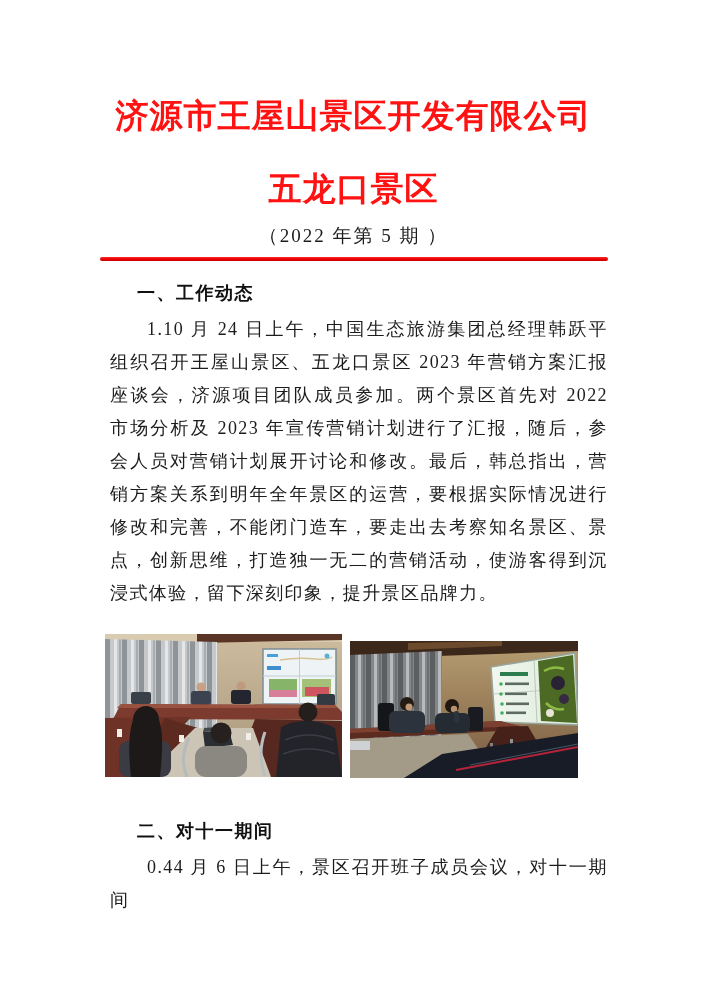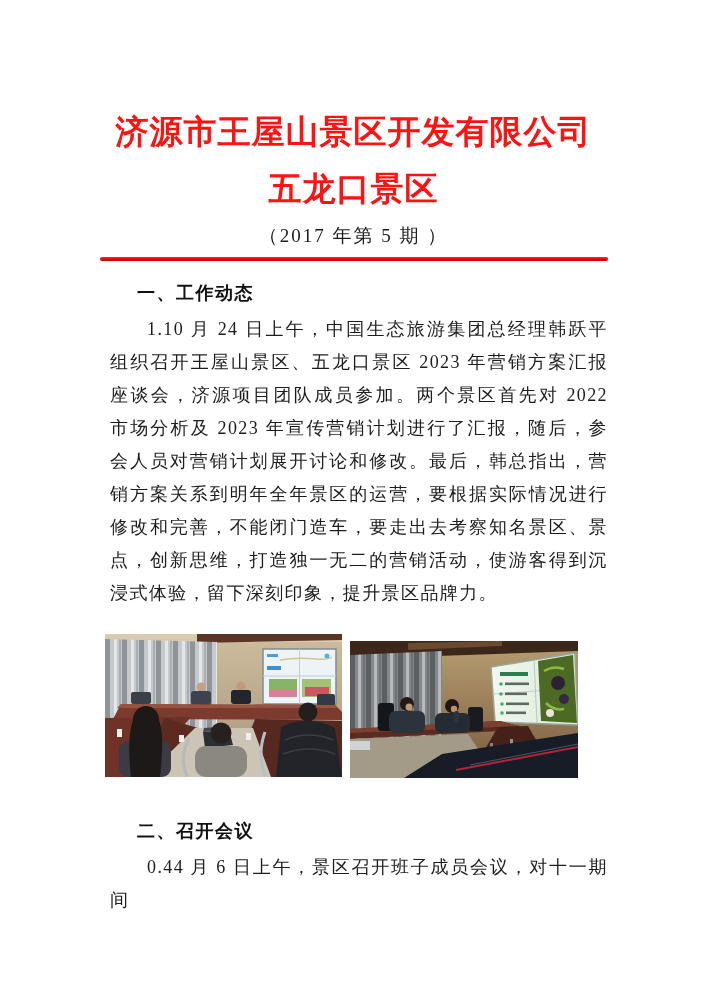--- a/index.html
+++ b/index.html
@@ -17,21 +17,21 @@
     background:var(--page-bg);
     overflow:hidden;
     font-family:"Liberation Serif","DejaVu Serif",serif;
     color:var(--body-text);
   }
   .doc-title{
     position:absolute;left:0;right:0;text-align:center;
     font-size:33px;font-weight:bold;color:var(--title-red);
     letter-spacing:1px;line-height:40px;
   }
-  .doc-title.line1{top:112px;text-align:center;}
+  .doc-title.line1{top:96px;text-align:center;}
   .doc-title.line2{top:169px;}
   .issue-line{
     position:absolute;top:223px;left:0;right:0;text-align:center;
     font-size:19px;color:var(--body-text);letter-spacing:2px;
   }
   .red-rule{
     position:absolute;top:257px;left:100px;width:508px;height:4px;
     background:linear-gradient(to bottom,#ff2a2a,var(--rule-red) 55%,#c40000);
     border-radius:2px;
   }
@@ -56,21 +56,21 @@
   .photo.right{margin-top:7px;}
   .section-2{margin-top:41px;}
 </style>
 </head>
 <body>
 
 <div class="page">
 
   <div class="doc-title line1">济源市王屋山景区开发有限公司</div>
   <div class="doc-title line2">五龙口景区</div>
-  <div class="issue-line">（2017 年第 5 期 ）</div>
+  <div class="issue-line">（2022 年第 5 期 ）</div>
   <div class="red-rule"></div>
 
   <div class="content">
 
     <div class="section-heading">一、工作动态</div>
     <div class="body-para">1.10 月 24 日上午，中国生态旅游集团总经理韩跃平组织召开王屋山景区、五龙口景区 2023 年营销方案汇报座谈会，济源项目团队成员参加。两个景区首先对 2022 市场分析及 2023 年宣传营销计划进行了汇报，随后，参会人员对营销计划展开讨论和修改。最后，韩总指出，营销方案关系到明年全年景区的运营，要根据实际情况进行修改和完善，不能闭门造车，要走出去考察知名景区、景点，创新思维，打造独一无二的营销活动，使游客得到沉浸式体验，留下深刻印象，提升景区品牌力。</div>
 
     <div class="photo-row">
 
       <svg class="photo left" width="237" height="143" viewBox="0 0 237 143" xmlns="http://www.w3.org/2000/svg">
@@ -225,17 +225,17 @@
         <circle cx="102" cy="65" r="7" fill="#201810"></circle>
         <circle cx="104" cy="68" r="3.2" fill="#b8926e"></circle>
         <rect x="85" y="72" width="35" height="20" rx="6" fill="#252b33"></rect>
         <rect x="104" y="70" width="5" height="12" rx="2" fill="#2d333c"></rect>
 
         <rect x="0" y="100" width="20" height="9" fill="#cfd2d4"></rect>
       </svg>
 
     </div>
 
-    <div class="section-heading section-2">二、召开会议</div>
+    <div class="section-heading section-2">二、对十一期间</div>
     <div class="body-para">0.44 月 6 日上午，景区召开班子成员会议，对十一期间</div>
 
   </div>
 </div>
 
 </body></html>

